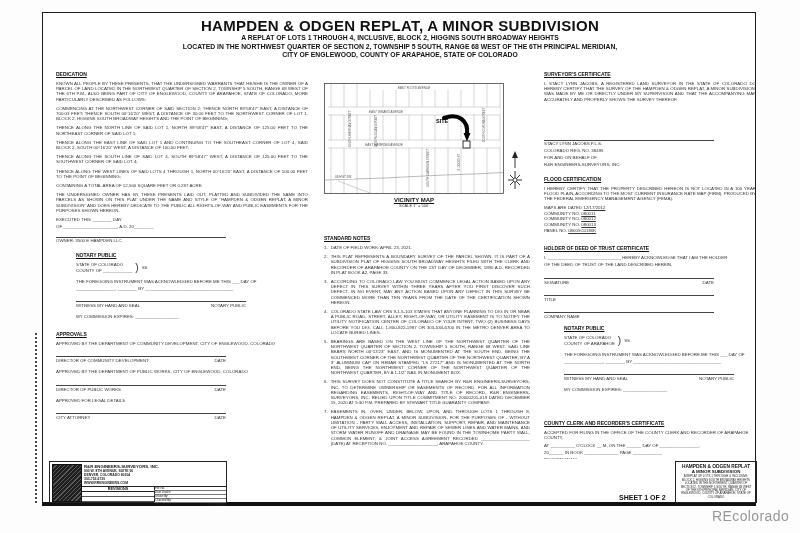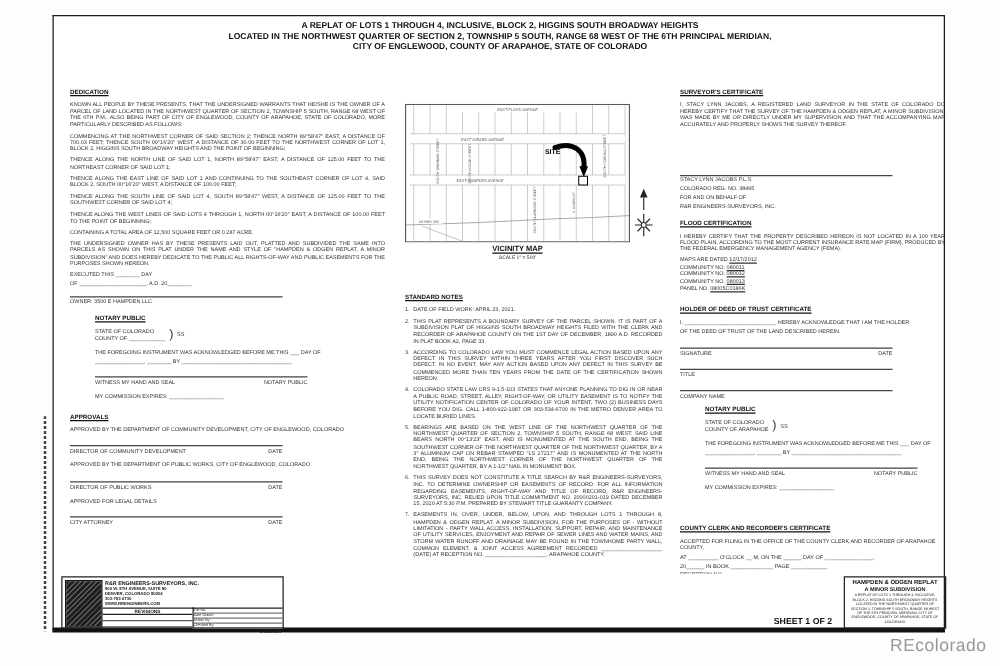--- a/index.html
+++ b/index.html
@@ -57,20 +57,21 @@
   .watermark{position:absolute;left:712px;top:508px;font-size:14px;color:#979797;letter-spacing:.4px;}
   svg text{font-family:"Liberation Sans",sans-serif;}
 </style>
 </head>
 <body>
 
 <div class="page">
   <div class="sheet">
 
     <div class="hdr">
+      <div class="main">HAMPDEN &amp; ODGEN REPLAT, A MINOR SUBDIVISION</div>
       <div class="sub">A REPLAT OF LOTS 1 THROUGH 4, INCLUSIVE, BLOCK 2, HIGGINS SOUTH BROADWAY HEIGHTS</div>
       <div class="sub">LOCATED IN THE NORTHWEST QUARTER OF SECTION 2, TOWNSHIP 5 SOUTH, RANGE 68 WEST OF THE 6TH PRINCIPAL MERIDIAN,</div>
       <div class="sub">CITY OF ENGLEWOOD, COUNTY OF ARAPAHOE, STATE OF COLORADO</div>
     </div>
 
     <div class="col" style="left:13px;top:58px;width:252px;height:388px;">
       <div class="h5">DEDICATION</div>
       <div class="t">KNOWN ALL PEOPLE BY THESE PRESENTS, THAT THE UNDERSIGNED WARRANTS THAT HE/SHE IS THE OWNER OF A PARCEL OF LAND LOCATED IN THE NORTHWEST QUARTER OF SECTION 2, TOWNSHIP 5 SOUTH, RANGE 68 WEST OF THE 6TH P.M., ALSO BEING PART OF CITY OF ENGLEWOOD, COUNTY OF ARAPAHOE, STATE OF COLORADO, MORE PARTICULARLY DESCRIBED AS FOLLOWS:</div>
       <div class="t">COMMENCING AT THE NORTHWEST CORNER OF SAID SECTION 2; THENCE NORTH 89°58'47" EAST, A DISTANCE OF 700.03 FEET; THENCE SOUTH 00°16'20" WEST, A DISTANCE OF 30.00 FEET TO THE NORTHWEST CORNER OF LOT 1, BLOCK 2, HIGGINS SOUTH BROADWAY HEIGHTS AND THE POINT OF BEGINNING;</div>
       <div class="t">THENCE ALONG THE NORTH LINE OF SAID LOT 1, NORTH 89°58'47" EAST, A DISTANCE OF 125.00 FEET TO THE NORTHEAST CORNER OF SAID LOT 1;</div>

